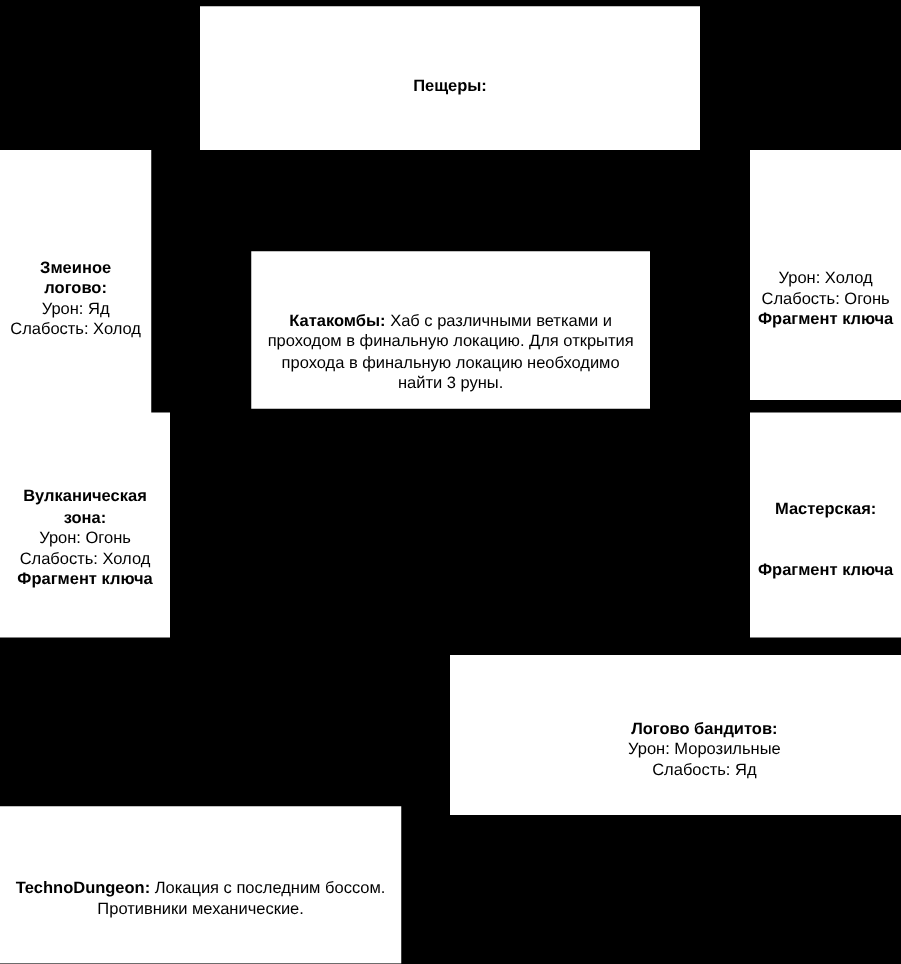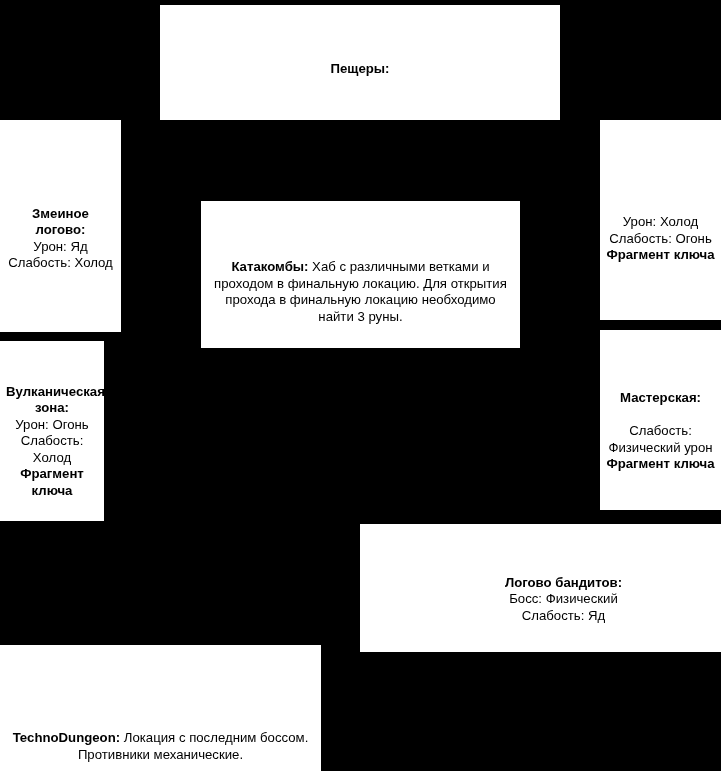--- a/index.html
+++ b/index.html
@@ -35,25 +35,25 @@
     width: 100%;
     margin-top: 29px;
   }
   .node b {
     font-weight: bold;
   }
   
   #node-caves      { left: 160px; top: 5px;   width: 400px; height: 115px; }
   #node-snake      { left: 0px;   top: 120px; width: 121px; height: 212px; }
   #node-freezer    { left: 600px; top: 120px; width: 121px; height: 200px; }
-  #node-catacombs  { left: 201px; top: 201px; width: 319px; height: 147px; }
-  #node-volcanic   { left: 0px;   top: 341px; width: 104px; height: 180px; }
+  #node-catacombs  { left: 201px; top: 201px; width: 319px; height: 126px; }
+  #node-volcanic   { left: 0px;   top: 330px; width: 136px; height: 180px; }
   #node-workshop   { left: 600px; top: 330px; width: 121px; height: 180px; }
   #node-bandits    { left: 360px; top: 524px; width: 407px; height: 128px; }
-  #node-techno     { left: 0px;   top: 645px; width: 321px; height: 126px; align-items: flex-end; }
+  #node-techno     { left: 0px;   top: 645px; width: 321px; height: 126px; }
 
   
   #node-caves .inner      { transform: translateY(-8px); }
   #node-snake .inner      { transform: translateY(-2px); }
   #node-freezer .inner    { transform: translateY(-4px); }
   #node-catacombs .inner  { transform: translateY(3px); }
   #node-volcanic .inner   { transform: translateY(-4px); }
   #node-workshop .inner   { transform: translateY(-3px); }
   #node-bandits .inner    { transform: translateY(-3px); }
   #node-techno .inner     { transform: translateY(-4px); }
@@ -99,29 +99,29 @@
       <span>Урон: Огонь</span><br>
       <span>Слабость: Холод</span><br>
       <b>Фрагмент ключа</b>
     </div>
   </div>
 
   <div class="node" id="node-workshop">
     <div class="inner">
       <b>Мастерская:</b><br>
       <br>
-      <span>Слабость: Физический урон</span><br>
+      <br>
       <b>Фрагмент ключа</b>
     </div>
   </div>
 
   <div class="node" id="node-bandits">
     <div class="inner">
       <b>Логово бандитов:</b><br>
-      <span>Босс: Физический</span><br>
+      <span>Урон: Морозильные</span><br>
       <span>Слабость: Яд</span>
     </div>
   </div>
 
   <div class="node" id="node-techno">
     <div class="inner">
       <b>TechnoDungeon:</b>
       <span>Локация с последним боссом. Противники механические.</span>
     </div>
   </div>

